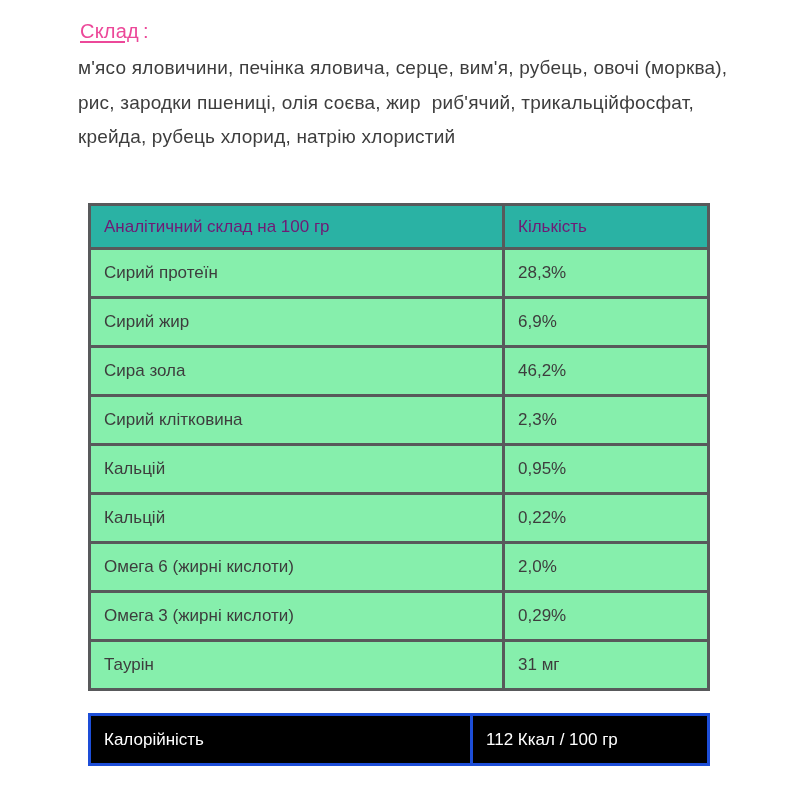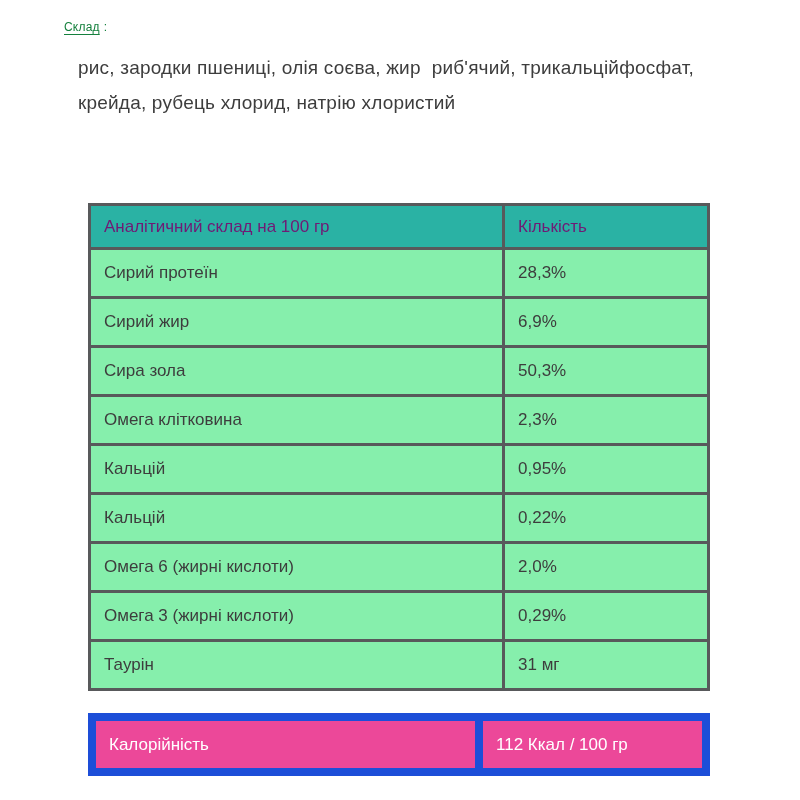--- a/index.html
+++ b/index.html
@@ -6,24 +6,24 @@
   body { font-family: "Liberation Sans", "DejaVu Sans", sans-serif; }
   .sheet {
     position: relative;
     width: 800px;
     height: 800px;
     background: #ffffff;
     overflow: hidden;
   }
   .title {
     position: absolute;
-    left: 64px;
+    left: 80px;
     top: 20px;
-    font-size: 12px;
-    color: #15803d;
+    font-size: 20px;
+    color: #ec4899;
     letter-spacing: 0.2px;
   }
   .title-word { text-decoration: underline; text-underline-offset: 3px; }
   .title-colon { margin-left: 4px; }
   .ingredients {
     position: absolute;
     left: 78px;
     top: 51px;
     width: 665px;
     font-size: 19px;
@@ -63,40 +63,41 @@
   }
   .analysis .c1 { width: 392px; }
   .calories {
     position: absolute;
     left: 88px;
     top: 713px;
     width: 622px;
     table-layout: fixed;
   }
   .calories td {
-    border: 8px solid #1d4ed8;
-    background: #ec4899;
+    border: 3px solid #1d4ed8;
+    background: #000000;
     color: #ffffff;
     height: 47px;
     font-size: 17px;
     padding: 0 6px 0 13px;
     vertical-align: middle;
   }
   .calories .f1 { width: 360px; }
 </style>
 </head>
 <body>
 
 <div class="sheet">
 
   <div class="title">
     <span class="title-word">Склад</span><span class="title-colon">:</span>
   </div>
 
   <div class="ingredients">
+    <div class="ing-line">м'ясо яловичини, печінка яловича, серце, вим'я, рубець, овочі (морква),</div>
     <div class="ing-line">рис, зародки пшениці, олія соєва, жир  риб'ячий, трикальційфосфат,</div>
     <div class="ing-line">крейда, рубець хлорид, натрію хлористий</div>
   </div>
 
   <table class="analysis">
     <thead>
       <tr>
         <th class="c1">Аналітичний склад на 100 гр</th>
         <th>Кількість</th>
       </tr>
@@ -105,24 +106,24 @@
       <tr>
         <td class="c1">Сирий протеїн</td>
         <td>28,3%</td>
       </tr>
       <tr>
         <td class="c1">Сирий жир</td>
         <td>6,9%</td>
       </tr>
       <tr>
         <td class="c1">Сира зола</td>
-        <td>50,3%</td>
+        <td>46,2%</td>
       </tr>
       <tr>
-        <td class="c1">Омега клітковина</td>
+        <td class="c1">Сирий клітковина</td>
         <td>2,3%</td>
       </tr>
       <tr>
         <td class="c1">Кальцій</td>
         <td>0,95%</td>
       </tr>
       <tr>
         <td class="c1">Кальцій</td>
         <td>0,22%</td>
       </tr>

